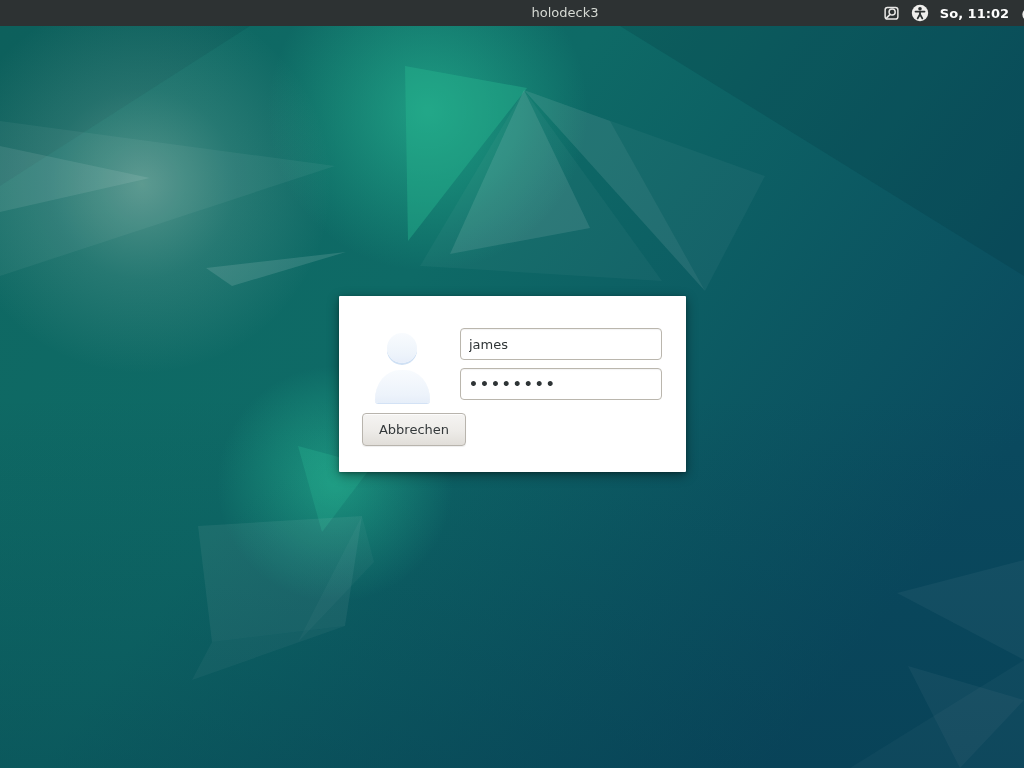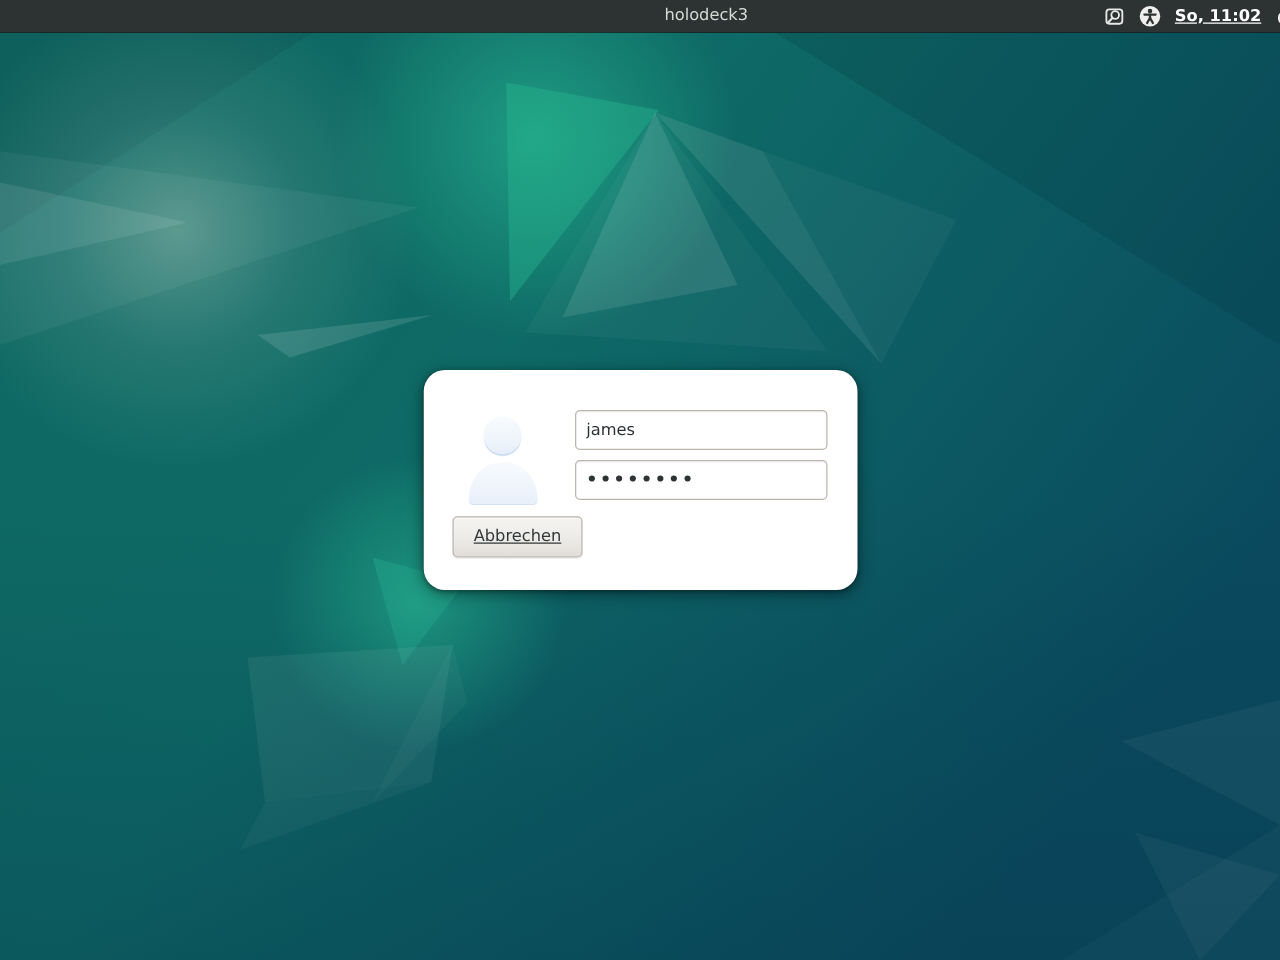--- a/index.html
+++ b/index.html
@@ -15,29 +15,29 @@
   }
   .hostname {
     position: absolute; left: 565px; top: 0; transform: translateX(-50%);
     line-height: 26px; font-size: 13px; color: #d6dad4; white-space: nowrap;
   }
   .tray {
     position: absolute; right: 7px; top: 0; height: 26px;
     display: flex; align-items: center; gap: 11px;
   }
   .tray-icon { display: flex; align-items: center; }
-  .clock { color: #ffffff; font-weight: bold; font-size: 13px; white-space: nowrap; text-decoration: underline; }
+  .clock { color: #ffffff; font-weight: bold; font-size: 13px; white-space: nowrap; }
 
   
   .wallpaper { position: absolute; top: 26px; left: 0; z-index: 0; display: block; }
 
   
   .dialog {
     position: absolute; left: 339px; top: 296px; width: 347px; height: 176px;
-    background: #ffffff; border-radius: 17px; z-index: 10;
+    background: #ffffff; border-radius: 1px; z-index: 10;
     box-shadow: 0 3px 12px rgba(0,0,0,0.42), 0 1px 3px rgba(0,0,0,0.25);
   }
   .avatar { position: absolute; left: 0; top: 0; width: 130px; height: 120px; }
   .avatar-head {
     position: absolute; left: 48px; top: 37px; width: 30px; height: 30px;
     border-radius: 50%;
     background: linear-gradient(180deg, #f8fbfe 0%, #eef4fb 70%, #e7eefa 100%);
     box-shadow: 0 2px 0 rgba(168,198,235,0.55);
   }
   .avatar-body {
@@ -57,21 +57,21 @@
   .field-username { top: 32px; }
   .field-password { top: 72px; font-size: 14px; font-weight: bold; letter-spacing: 2px; }
   .btn {
     position: absolute; top: 117px; height: 33px; box-sizing: border-box;
     border: 1px solid #b8b4ad; border-radius: 4px;
     background: linear-gradient(180deg, #f5f4f2 0%, #edebe8 55%, #e1ded9 100%);
     box-shadow: inset 0 1px 0 rgba(255,255,255,0.75), 0 1px 1px rgba(0,0,0,0.07);
     color: #33383a; font-family: "DejaVu Sans", "Liberation Sans", sans-serif;
     font-size: 13px; text-align: center; padding: 0;
   }
-  .btn-cancel { left: 23px; width: 104px; text-decoration: underline; }
+  .btn-cancel { left: 23px; width: 104px; }
   .btn-login  { left: 220px; width: 103px; outline: 1px dashed #a29f98; outline-offset: -3px; }
 </style>
 </head>
 <body>
 
 <div class="screen">
 
   <svg class="wallpaper" width="1024" height="742" viewBox="0 0 1024 742" preserveAspectRatio="none" aria-hidden="true">
     <defs>
       <linearGradient id="bg" x1="0" y1="0" x2="1" y2="0.55">

